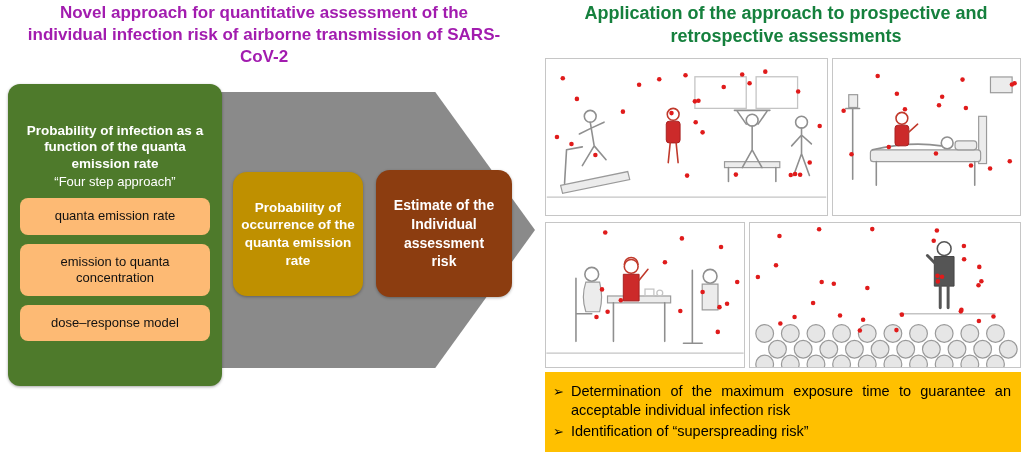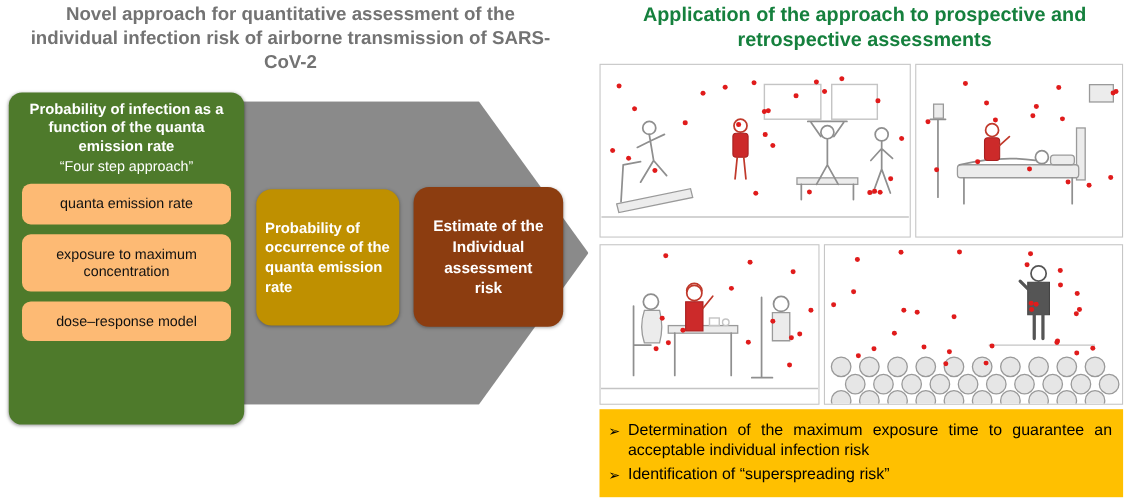--- a/index.html
+++ b/index.html
@@ -4,43 +4,43 @@
 <style>
   html,body{margin:0;padding:0;background:#fff;}
   #canvas{
     position:relative;width:1024px;height:454px;overflow:hidden;
     font-family:"Liberation Sans",sans-serif;background:#fff;
   }
   
   .left-title{
     position:absolute;left:18px;top:2px;width:492px;
     text-align:center;font-size:17px;font-weight:bold;line-height:1.28;
-    color:#737373;
+    color:#a21caf;
   }
   .flow-arrow{
     position:absolute;left:10px;top:92px;width:525px;height:276px;
     background:#8a8a8a;
     clip-path:polygon(0 0,81% 0,100% 50%,81% 100%,0 100%);
   }
   .four-step-box{
     position:absolute;left:8px;top:84px;width:214px;height:302px;
     background:#4e7a2b;border-radius:12px;box-sizing:border-box;
     padding:8px 10px;color:#fff;box-shadow:0 1px 3px rgba(0,0,0,.35);
   }
-  .four-step-title{font-size:13.5px;font-weight:bold;text-align:center;line-height:1.22;}
+  .four-step-title{font-size:13.5px;font-weight:bold;text-align:center;line-height:1.22;margin-top:31px;}
   .four-step-subtitle{font-size:13px;text-align:center;margin-top:2px;}
   .step-item{
     background:#fdba74;border-radius:8px;color:#111;
     font-size:13px;text-align:center;line-height:1.25;
     padding:10px 4px;margin:9px 2px 0 2px;
   }
   .occurrence-box{
     position:absolute;left:233px;top:172px;width:130px;height:124px;
     background:#bf9000;border-radius:14px;color:#fff;
-    font-size:13.5px;font-weight:bold;text-align:left;line-height:1.3;
+    font-size:13.5px;font-weight:bold;text-align:center;line-height:1.3;
     display:flex;align-items:center;justify-content:center;
     box-sizing:border-box;padding:6px 8px;box-shadow:0 1px 3px rgba(0,0,0,.3);
   }
   .estimate-box{
     position:absolute;left:376px;top:170px;width:136px;height:127px;
     background:#8c3d10;border-radius:14px;color:#fff;
     font-size:14px;font-weight:bold;text-align:center;line-height:1.35;
     display:flex;align-items:center;justify-content:center;
     box-sizing:border-box;padding:6px 14px;box-shadow:0 1px 3px rgba(0,0,0,.3);
   }
@@ -80,21 +80,21 @@
 <div id="canvas">
 
   <div class="left-title">Novel approach for quantitative assessment of the individual infection risk of airborne transmission of SARS-CoV-2</div>
 
   <div class="flow-arrow"></div>
 
   <div class="four-step-box">
     <div class="four-step-title">Probability of infection as a function of the quanta emission rate</div>
     <div class="four-step-subtitle">“Four step approach”</div>
     <div class="step-item">quanta emission rate</div>
-    <div class="step-item">exposure to maximum concentration</div>
+    <div class="step-item">emission to quanta concentration</div>
     <div class="step-item">dose–response model</div>
   </div>
 
   <div class="occurrence-box">Probability of occurrence of the quanta emission rate</div>
 
   <div class="estimate-box">Estimate of the Individual assessment risk</div>
 
   <div class="right-title">Application of the approach to prospective and retrospective assessments</div>
 
   <div class="panel" id="panel-gym">

